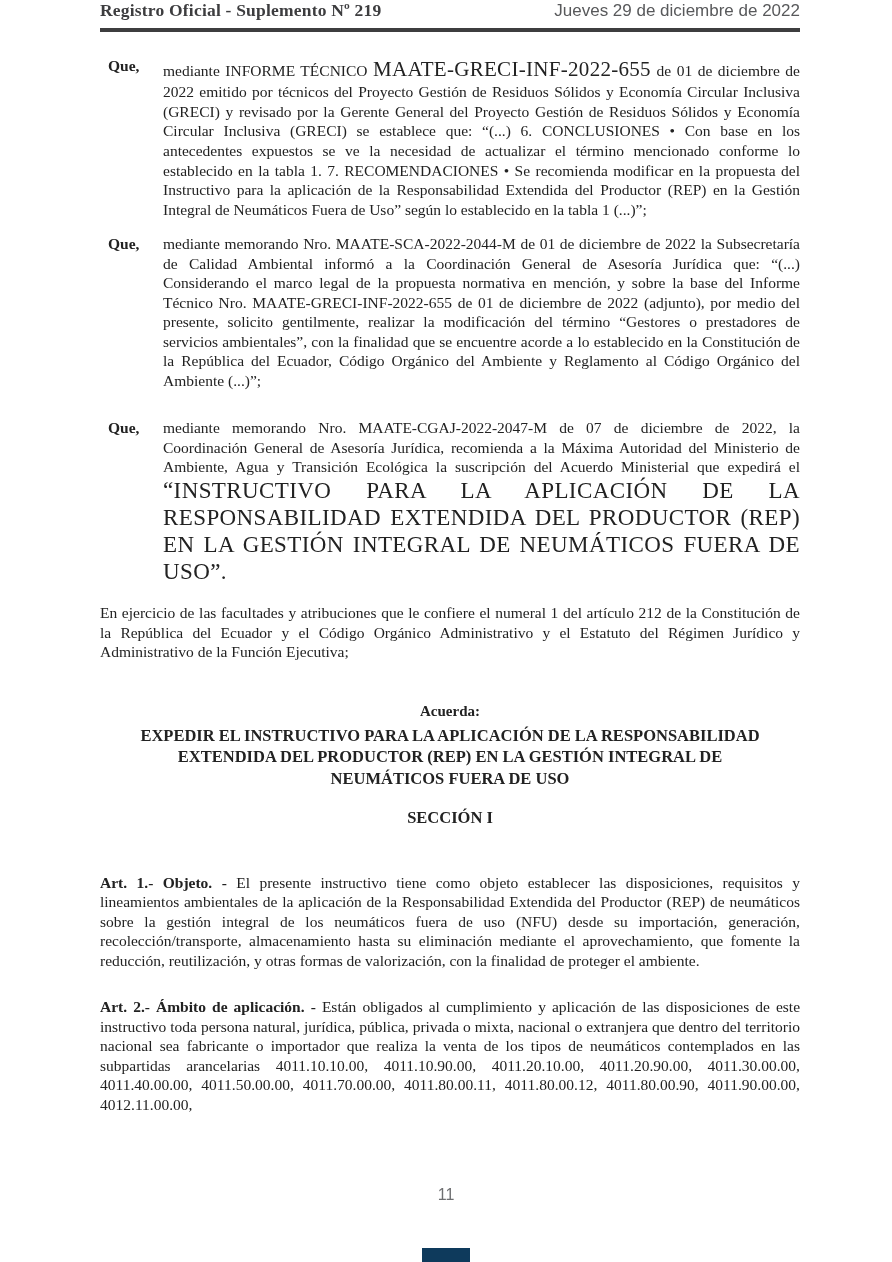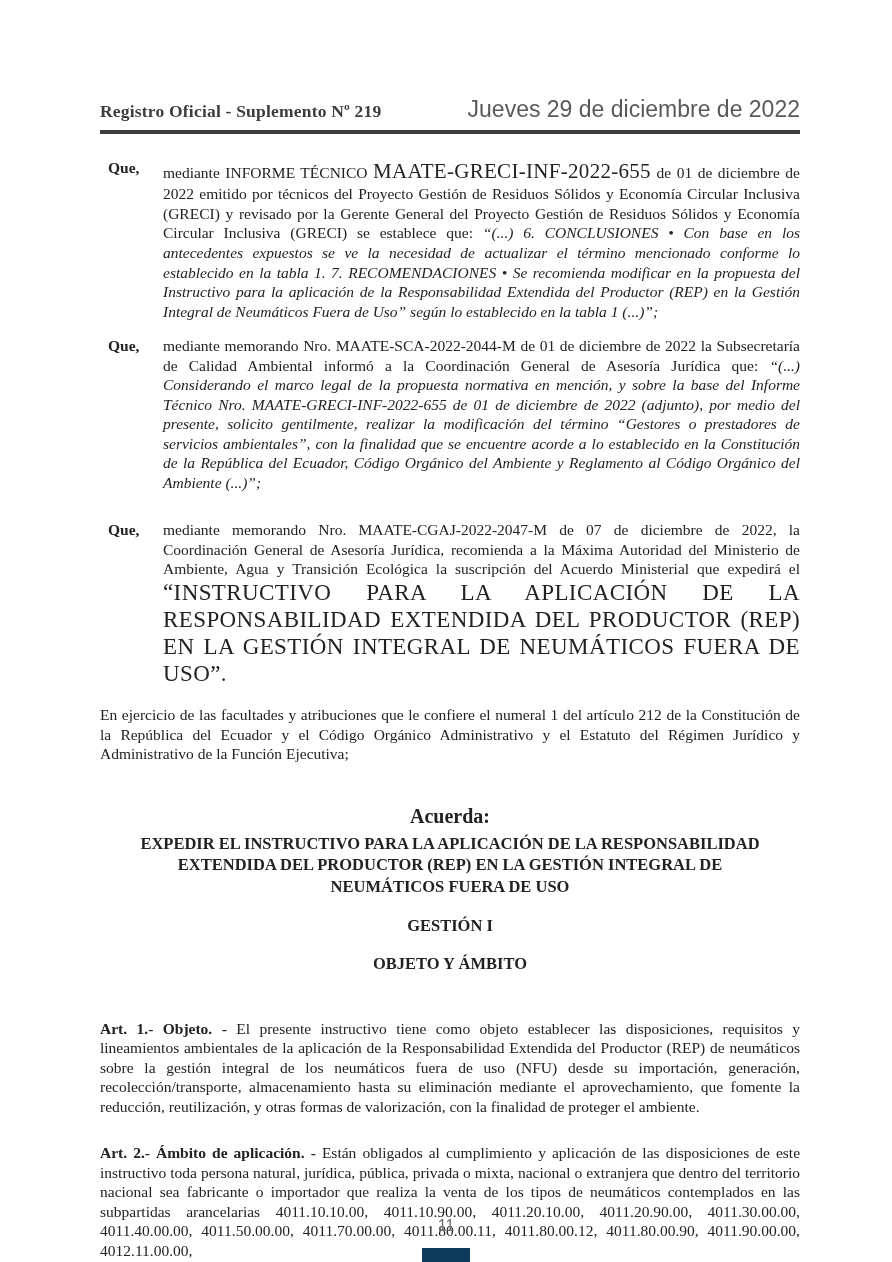--- a/index.html
+++ b/index.html
@@ -10,36 +10,35 @@
     width: 892px;
     height: 1262px;
     margin: 0 auto;
     background: #ffffff;
     overflow: hidden;
     font-family: "Liberation Serif", serif;
     color: #222222;
   }
   .page-header {
     margin: 0 92px 0 100px;
-    padding-top: 96px;
     display: flex;
     justify-content: space-between;
     align-items: baseline;
   }
   .header-left {
     font-family: "Liberation Serif", serif;
     font-weight: bold;
     font-size: 17.5px;
     color: #3d3d3f;
     letter-spacing: 0.2px;
   }
   .header-right {
     font-family: "Liberation Sans", sans-serif;
     font-weight: 400;
-    font-size: 23px;
+    font-size: 17px;
     color: #58595b;
   }
   .header-rule {
     margin: 7px 92px 0 100px;
     height: 4px;
     background: #3d3d3f;
   }
   .content {
     margin: 24px 92px 0 100px;
     font-size: 15.5px;
@@ -54,58 +53,58 @@
   .recital-label {
     flex: 0 0 55px;
     font-weight: bold;
     text-align: left;
   }
   .recital-body {
     flex: 1 1 auto;
     text-align: justify;
   }
   .recital-gap { margin-top: 28px; }
-  .italic { font-style: italic; }
+  .italic { }
   .doc-code {
     font-size: 21px;
     letter-spacing: 0.3px;
   }
   .caps-quote {
     font-size: 23px;
     letter-spacing: 0.4px;
     line-height: 1.18;
   }
   .closing-para {
     margin-top: 18px;
     text-align: justify;
   }
   .h-center {
     text-align: center;
     font-weight: bold;
-    font-size: 20px;
+    font-size: 15px;
   }
   .h-acuerda { margin-top: 40px; }
   .h-decree {
     margin: 4px auto 0;
     max-width: 640px;
     line-height: 1.3;
     font-size: 16.5px;
   }
   .h-section { margin-top: 19px; font-size: 16.5px; }
   .h-subtitle { margin-top: 17px; font-size: 16.5px; }
   .article {
     margin-top: 44px;
     text-align: justify;
   }
   .article + .article { margin-top: 27px; }
   .article.justify-last { text-align-last: justify; }
   .article-lead { font-weight: bold; }
   .footer-page-number {
     position: absolute;
-    bottom: 27px;
+    bottom: 58px;
     left: 0;
     width: 100%;
     text-align: center;
     font-family: "Liberation Sans", sans-serif;
     font-size: 16px;
     color: #6e6f71;
   }
   .footer-accent-bar {
     position: absolute;
     bottom: 0;
@@ -143,23 +142,22 @@
       <span class="recital-label">Que,</span>
       <p class="recital-body"><span>mediante memorando Nro. MAATE-CGAJ-2022-2047-M de 07 de diciembre de 2022, la Coordinación General de Asesoría Jurídica, recomienda a la Máxima Autoridad del Ministerio de Ambiente, Agua y Transición Ecológica la suscripción del Acuerdo Ministerial que expedirá el </span><span class="caps-quote">“INSTRUCTIVO PARA LA APLICACIÓN DE LA RESPONSABILIDAD EXTENDIDA DEL PRODUCTOR (REP) EN LA GESTIÓN INTEGRAL DE NEUMÁTICOS FUERA DE USO”.</span></p>
     </section>
 
     <p class="closing-para">En ejercicio de las facultades y atribuciones que le confiere el numeral 1 del artículo 212 de la Constitución de la República del Ecuador y el Código Orgánico Administrativo y el Estatuto del Régimen Jurídico y Administrativo de la Función Ejecutiva;</p>
 
     <h2 class="h-center h-acuerda">Acuerda:</h2>
 
     <h1 class="h-center h-decree">EXPEDIR EL INSTRUCTIVO PARA LA APLICACIÓN DE LA RESPONSABILIDAD EXTENDIDA DEL PRODUCTOR (REP) EN LA GESTIÓN INTEGRAL DE NEUMÁTICOS FUERA DE USO</h1>
 
-    <h2 class="h-center h-section">GESTIÓN I</h2>
+    <h2 class="h-center h-section">SECCIÓN I</h2>
 
-    <h2 class="h-center h-subtitle">OBJETO Y ÁMBITO</h2>
 
     <p class="article"><span class="article-lead">Art. 1.- Objeto. - </span><span>El presente instructivo tiene como objeto establecer las disposiciones, requisitos y lineamientos ambientales de la aplicación de la Responsabilidad Extendida del Productor (REP) de neumáticos sobre la gestión integral de los neumáticos fuera de uso (NFU) desde su importación, generación, recolección/transporte, almacenamiento hasta su eliminación mediante el aprovechamiento, que fomente la reducción, reutilización, y otras formas de valorización, con la finalidad de proteger el ambiente.</span></p>
 
     <p class="article justify-last"><span class="article-lead">Art. 2.- Ámbito de aplicación. - </span><span>Están obligados al cumplimiento y aplicación de las disposiciones de este instructivo toda persona natural, jurídica, pública, privada o mixta, nacional o extranjera que dentro del territorio nacional sea fabricante o importador que realiza la venta de los tipos de neumáticos contemplados en las subpartidas arancelarias 4011.10.10.00, 4011.10.90.00, 4011.20.10.00, 4011.20.90.00, 4011.30.00.00, 4011.40.00.00, 4011.50.00.00, 4011.70.00.00, 4011.80.00.11, 4011.80.00.12, 4011.80.00.90, 4011.90.00.00, 4012.11.00.00,</span></p>
 
   </main>
 
   <div class="footer-page-number">11</div>
   <div class="footer-accent-bar" style="background: rgb(14, 58, 92);"></div>
 

